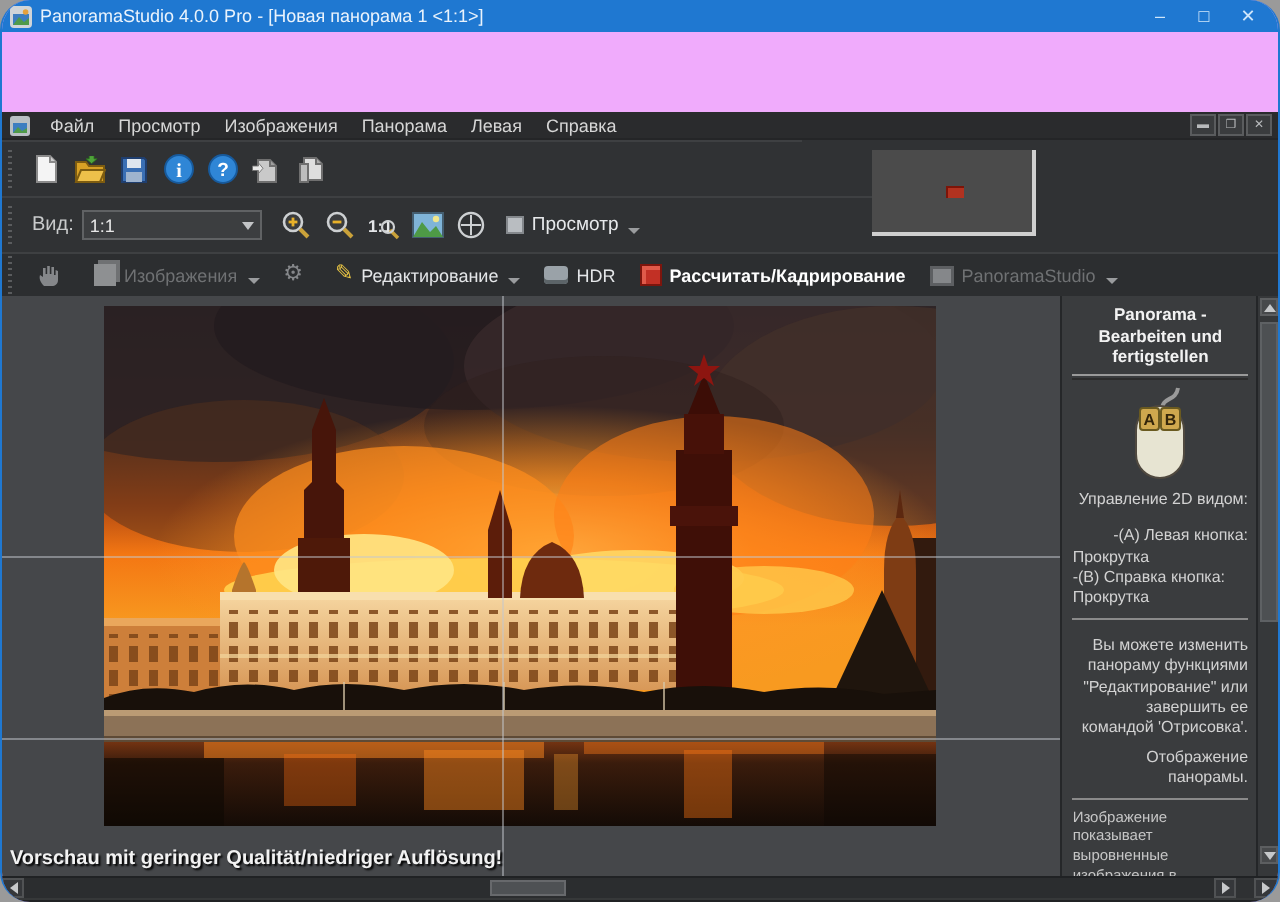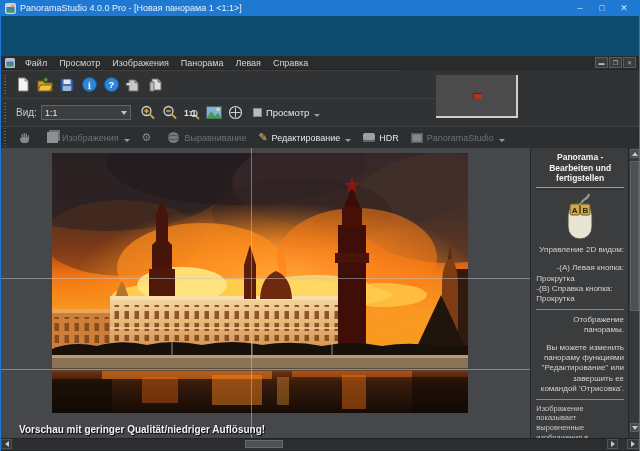--- a/index.html
+++ b/index.html
@@ -1,21 +1,21 @@
 <!DOCTYPE html>
 <html><head>
 <meta charset="utf-8">
 <style>
   html,body{margin:0;padding:0;background:#9a9a9a;}
   *{box-sizing:border-box;}
   .window{
     position:relative;width:640px;height:451px;overflow:hidden;
-    font-family:"Liberation Sans",sans-serif;background:#0c4a6e;
+    font-family:"Liberation Sans",sans-serif;background:#f0abfc;
     border-left:1px solid #1f78d1;border-right:1px solid #1f78d1;
-    display:flex;flex-direction:column;
+    display:flex;flex-direction:column;border-radius:15px;
   }
   
   .titlebar{height:16px;background:#1f78d1;display:flex;align-items:center;padding:0 4px;flex:0 0 auto;}
   .titlebar .app-ico{width:11px;height:11px;margin-right:4px;flex:0 0 auto;}
   .title-text{font-size:9px;color:#eaf3fc;white-space:nowrap;flex:1;}
   .win-btn{width:22px;height:14px;display:flex;align-items:center;justify-content:center;
     color:#cfe6fa;font-size:9px;line-height:1;cursor:default;}
   
   .menubar{height:14px;background:#2a2b2d;display:flex;align-items:center;padding:0 3px;flex:0 0 auto;border-bottom:1px solid #242527;margin-top:40px;}
   .menubar .mdi-ico{width:10px;height:10px;margin:0 4px 0 1px;}
@@ -57,21 +57,21 @@
   .gray-pages{width:11px;height:11px;background:#8e9092;box-shadow:2px -2px 0 #6f7173;}
   .nach-ico{width:12px;height:10px;background:#85878a;box-shadow:inset 0 0 0 1.5px #5d5f62;}
   
   .workspace{height:290px;display:flex;flex:0 0 auto;}
   .viewport{width:531px;position:relative;background:#45474a;overflow:hidden;}
   .photo{position:absolute;left:51px;top:5px;width:416px;height:260px;}
   .gridline{position:absolute;background:rgba(195,200,205,0.5);}
   .gl-v{left:250px;top:0;width:1px;height:100%;}
   .gl-h1{left:0;top:130px;width:100%;height:1px;}
   .gl-h2{left:0;top:221px;width:100%;height:1px;}
-  .status-msg{position:absolute;left:18px;bottom:3px;font-size:10px;font-weight:bold;color:#f2f2f2;
+  .status-msg{position:absolute;left:4px;bottom:3px;font-size:10px;font-weight:bold;color:#f2f2f2;
     text-shadow:1px 1px 1px #000;}
   
   .sidebar{width:98px;background:#3a3c3e;border-left:1px solid #252729;padding:4px 4px 2px 5px;
     font-size:8px;color:#d2d2d2;line-height:1.3;overflow:hidden;}
   .sb-title{font-size:8.5px;font-weight:bold;color:#f2f2f2;text-align:center;line-height:1.25;}
   .sb-div{height:3px;border-top:1px solid #9a9a9a;border-bottom:1px solid #2c2c2c;margin:3px 0;}
   .sb-div2{height:2px;border-top:1px solid #8a8a8a;margin:4px 0 3px 0;}
   .sb-mouse{display:block;margin:3px auto 2px auto;}
   .sb-p{margin:4px 0 0 0;text-align:right;}
   .sb-note{font-size:7.5px;color:#c6c6c6;margin-top:3px;}
@@ -256,39 +256,36 @@
     <div class="rtab disabled">
       <span class="ric">
           <span class="gray-pages"></span>
         </span>
       <span>Изображения</span>
       <span class="caret-sm"></span>
     </div>
     <div class="rtab disabled">
       <span class="ric ric-glyph" style="color:#85878a">⚙</span>
     </div>
-    <div class="rtab disabled">
-      <span class="ric">
-        <svg width="13" height="13" viewBox="0 0 13 13">
-            <circle cx="6.5" cy="6.5" r="5.5" fill="#77797c"></circle>
-            <ellipse cx="6.5" cy="6.5" rx="5.5" ry="2.2" fill="none" stroke="#4c4e50" stroke-width="1"></ellipse>
-          </svg>
-      </span>
-      <span>Выравнивание</span>
-    </div>
     <div class="rtab enabled">
       <span class="ric ric-glyph" style="color:#e8c443">✎</span>
       <span>Редактирование</span>
       <span class="caret-sm"></span>
     </div>
     <div class="rtab enabled">
       <span class="ric">
           <span class="hdr-ico"></span>
         </span>
       <span>HDR</span>
+    </div>
+    <div class="rtab strong">
+      <span class="ric">
+          <span class="calc-ico"></span>
+        </span>
+      <span>Рассчитать/Кадрирование</span>
     </div>
     <div class="rtab disabled">
       <span class="ric">
           <span class="nach-ico"></span>
         </span>
       <span>PanoramaStudio</span>
       <span class="caret-sm"></span>
     </div>
   </div>
 
@@ -391,22 +388,22 @@
         <rect x="19.5" y="11" width="9.5" height="11" rx="1.5" fill="#cfa84e" stroke="#6a5a20"></rect>
         <text x="13.7" y="19.5" text-anchor="middle" font-family="Liberation Sans,sans-serif" font-size="8" font-weight="bold" fill="#33250a">A</text>
         <text x="24.3" y="19.5" text-anchor="middle" font-family="Liberation Sans,sans-serif" font-size="8" font-weight="bold" fill="#33250a">B</text>
       </svg>
       <div class="sb-p">Управление 2D видом:</div>
       <div class="sb-p" style="margin-top:8px;">-(A) Левая кнопка:</div>
       <div>Прокрутка</div>
       <div>-(B) Справка кнопка:</div>
       <div>Прокрутка</div>
       <div class="sb-div2"></div>
+      <div class="sb-p" style="margin-top:7px;">Вы можете изменить панораму функциями "Редактирование" или завершить ее командой 'Отрисовка'.</div>
       <div class="sb-p">Отображение панорамы.</div>
-      <div class="sb-p" style="margin-top:7px;">Вы можете изменить панораму функциями "Редактирование" или завершить ее командой 'Отрисовка'.</div>
       <div class="sb-div2"></div>
       <div class="sb-note">Изображение показывает выровненные изображения в уменьшенном разрешении, а не окончательное качество панорамы. Для этого используется команда "Вычислить/Обрезать"</div>
 
     </div>
 
     <div class="vscroll">
       <div class="vs-btn vs-up">
           <span class="tri-up"></span>
         </div>
       <div class="vs-thumb"></div>

